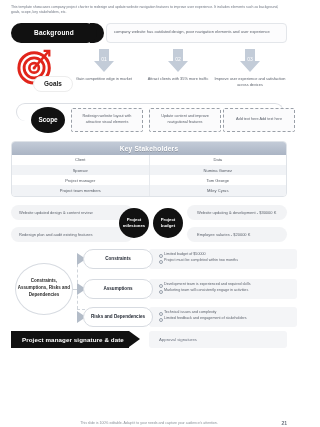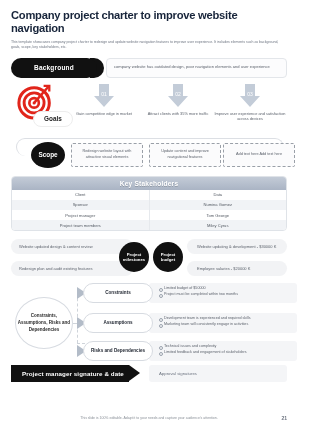--- a/index.html
+++ b/index.html
@@ -161,21 +161,20 @@
   }
   .pagenum{
     position:absolute; right:11px; bottom:6px; font-size:5px; color:#6d7480; font-weight:bold;
   }
 </style>
 </head>
 <body>
 
 <div class="page">
 
-  <div class="title">Company project charter to improve website navigation</div>
   <div class="subtitle">This template showcases company project charter to redesign and update website navigation features to improve user experience. It includes elements such as background, goals, scope, key stakeholders, etc.</div>
 
   <div class="bg-row">
     <div class="bg-tail"></div>
     <div class="sec-label-pill bg-pill">Background</div>
     <div class="bg-text">company website has outdated design, poor navigation elements and user experience</div>
   </div>
 
   <div class="goals">
     <div class="target">

